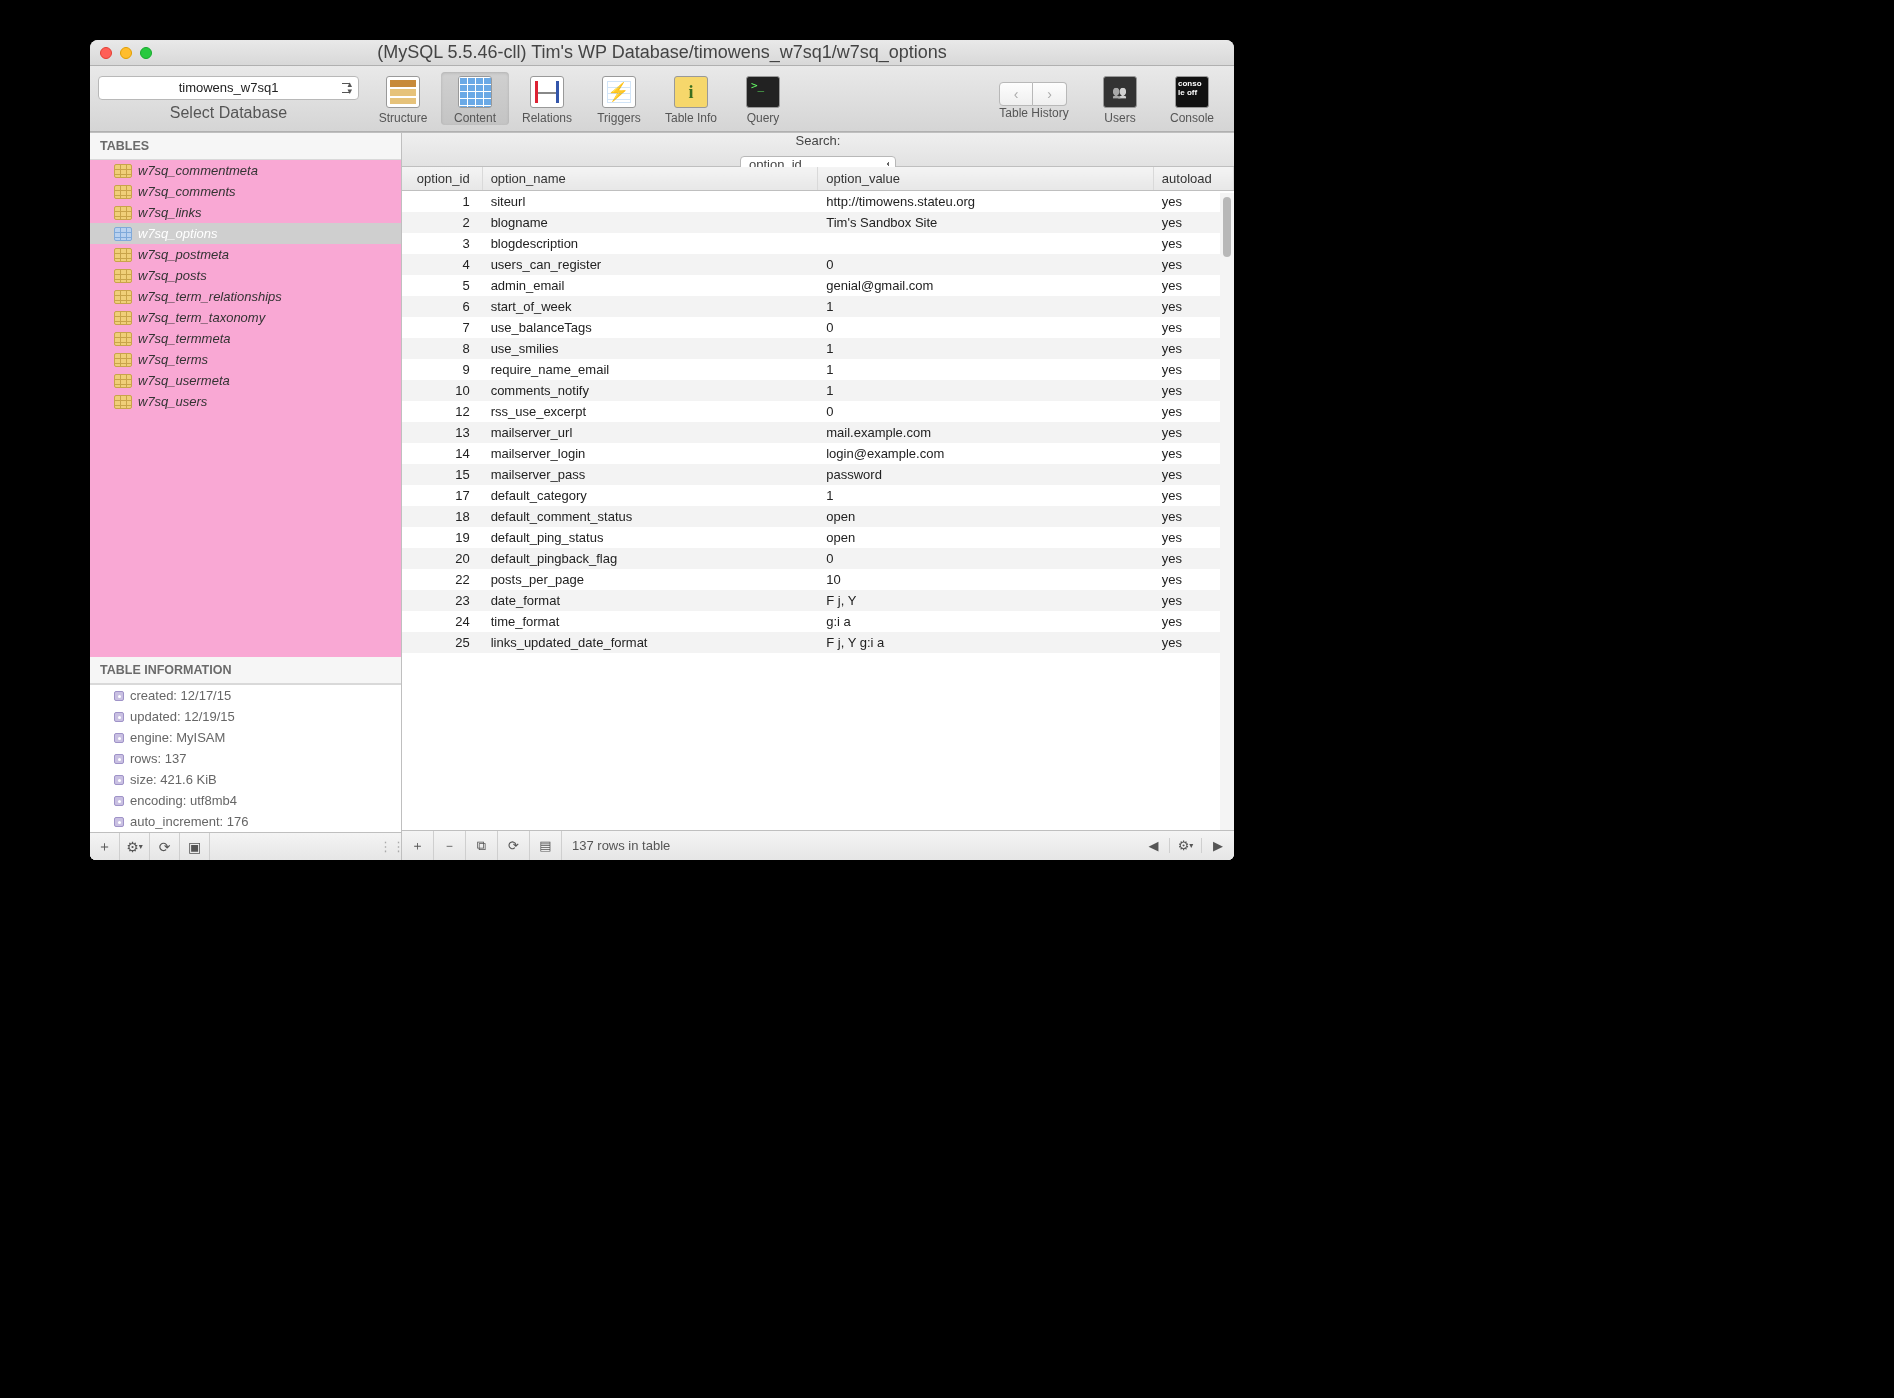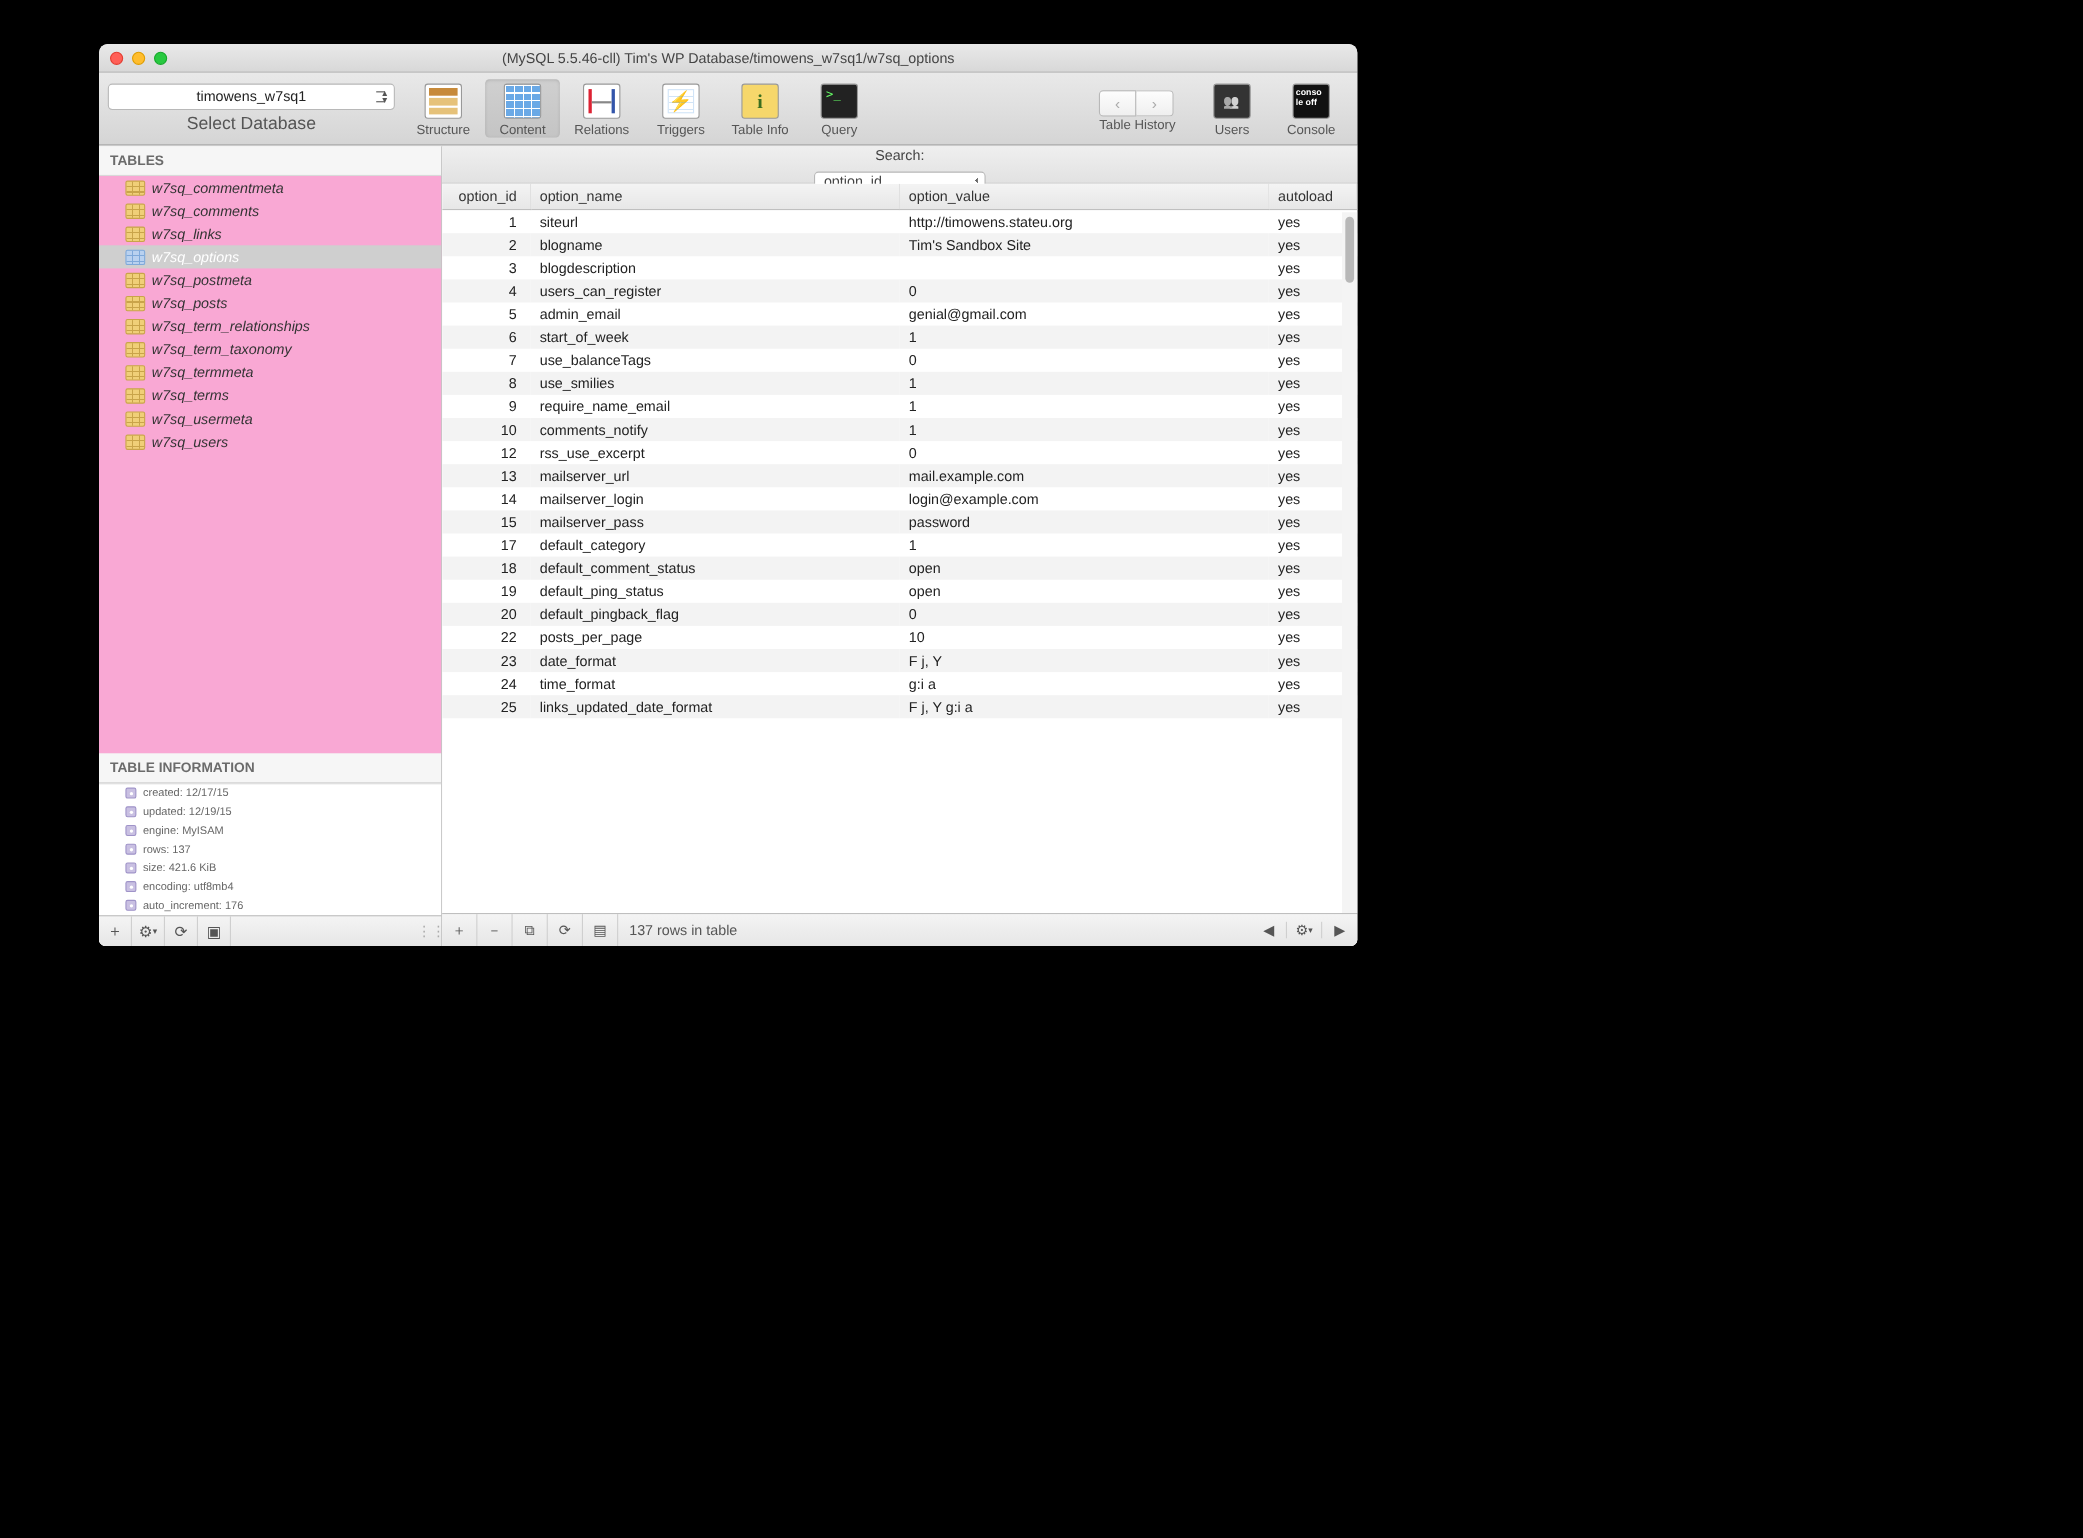--- a/index.html
+++ b/index.html
@@ -31,21 +31,21 @@
     border-bottom: 1px solid #b0b0b0;
     display: flex;
     align-items: center;
     position: relative;
   }
   .traffic { position: absolute; left: 10px; display: flex; gap: 8px; }
   .traffic span { width: 12px; height: 12px; border-radius: 50%; display: inline-block; }
   .t-close { background: #ff5f57; border:1px solid #e33e32; }
   .t-min   { background: #ffbd2e; border:1px solid #e09e00; }
   .t-max   { background: #28c940; border:1px solid #17a92c; }
-  .title { flex:1; text-align:center; font-size:13px; color:#444; }
+  .title { flex:1; text-align:center; font-size:18px; color:#444; }
   .toolbar {
     height: 66px;
     background: linear-gradient(#e9e9e9,#d5d5d5);
     border-bottom: 1px solid #b0b0b0;
     display:flex;
     align-items:center;
     padding: 0 8px;
     gap: 4px;
   }
   .db-select {
@@ -157,21 +157,21 @@
   .tbl-ico{width:18px;height:14px;background:#f0cf78;border:1px solid #c9a44a;border-radius:2px;position:relative;flex-shrink:0;}
   .tbl-ico::before{content:"";position:absolute;inset:0;background:
     repeating-linear-gradient(to right,transparent 0,transparent 5px,#c9a44a 5px,#c9a44a 6px),
     repeating-linear-gradient(to bottom,transparent 0,transparent 4px,#c9a44a 4px,#c9a44a 5px);}
   .table-item.selected .tbl-ico{background:#b9d1ef;border-color:#7fa9da;}
   .table-item.selected .tbl-ico::before{background:
     repeating-linear-gradient(to right,transparent 0,transparent 5px,#7fa9da 5px,#7fa9da 6px),
     repeating-linear-gradient(to bottom,transparent 0,transparent 4px,#7fa9da 4px,#7fa9da 5px);}
   .table-item.selected span{color:#fff;}
   .info-list{background:#fff;border-top:1px solid #d9d9d9;}
-  .info-item{display:flex;gap:6px;padding:3px 10px 3px 24px;font-size:10px;color:#666;}
+  .info-item{display:flex;align-items:center;gap:6px;padding:3px 10px 3px 24px;font-size:13px;color:#666;}
   .info-ico{width:10px;height:10px;background:#c9c0e2;border:1px solid #9f93c8;border-radius:2px;position:relative;flex-shrink:0;}
   .info-ico::before{content:"";position:absolute;left:3px;top:3px;width:3px;height:3px;background:#fff;border-radius:50%;}
   .side-footer{
     height:28px;border-top:1px solid #bfbfbf;background:linear-gradient(#f4f4f4,#e6e6e6);
     display:flex;align-items:center;gap:0;
   }
   .sf-btn{width:30px;height:100%;display:flex;align-items:center;justify-content:center;color:#555;border-right:1px solid #cfcfcf;cursor:pointer;font-size:14px;}
   .sf-spacer{flex:1;}
   .sf-handle{width:18px;display:flex;align-items:center;justify-content:center;color:#aaa;cursor:col-resize;}
 

